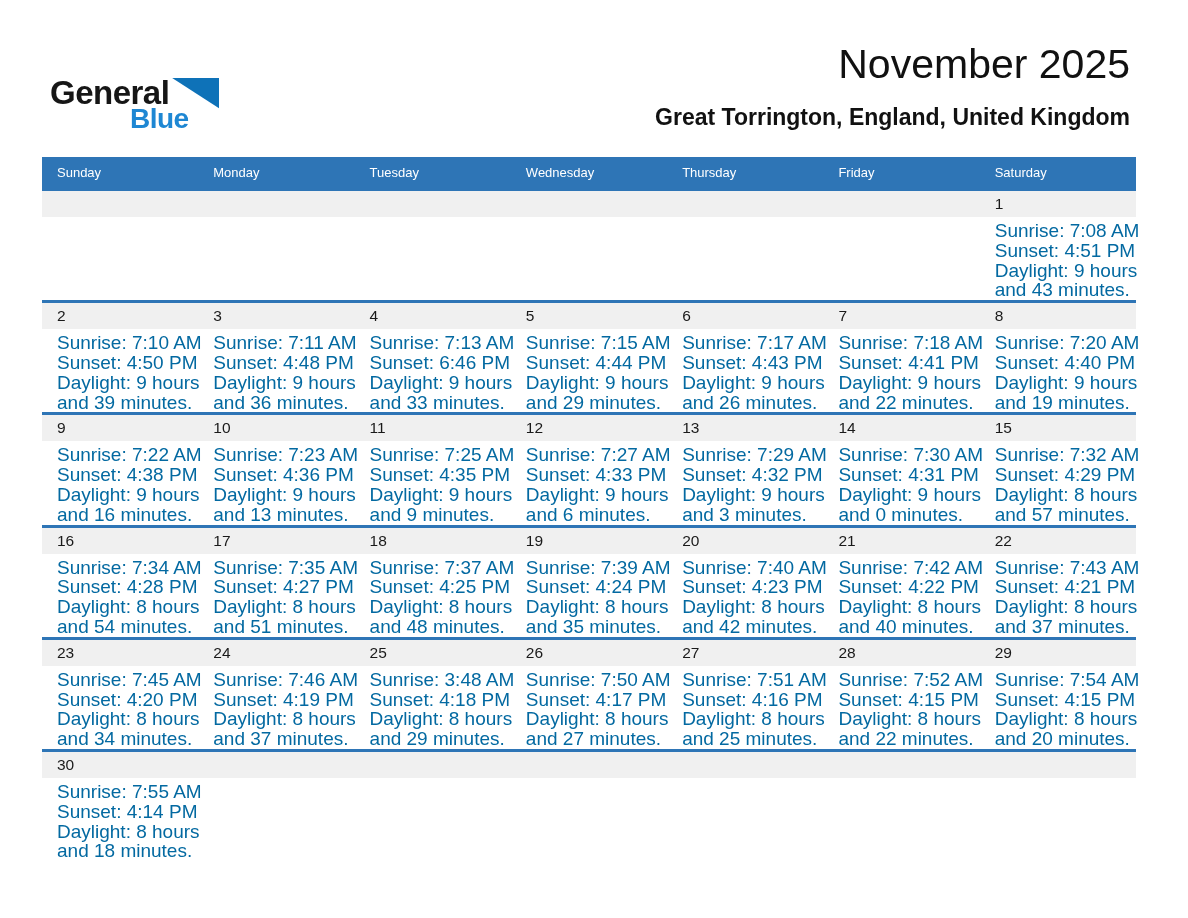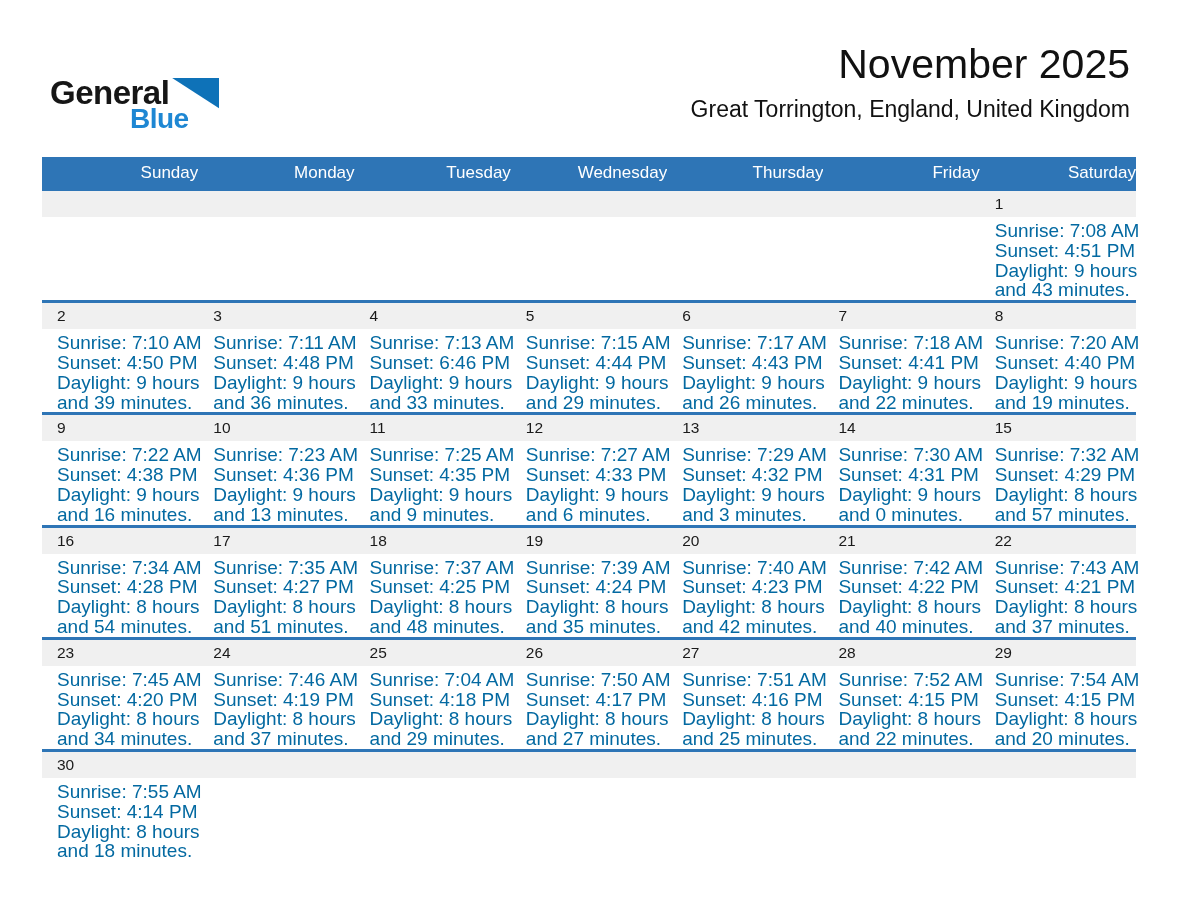--- a/index.html
+++ b/index.html
@@ -31,31 +31,31 @@
     clip-path: polygon(0 0, 100% 0, 100% 100%);
   }
   .logo-blue {
     font-size: 28px; font-weight: 600; color: var(--logo-blue); letter-spacing: -0.5px;
     line-height: 1; margin-left: 80px; margin-top: -4px;
   }
 
   
   .title-block { position: absolute; top: 42px; right: 58px; text-align: right; }
   .page-title { font-size: 41px; font-weight: 400; color: #111111; line-height: 1.1; }
-  .page-subtitle { font-size: 23px; font-weight: 400; color: #111111; margin-top: 9px; }
+  .page-subtitle { font-size: 23px; font-weight: 700; color: #111111; margin-top: 17px; }
 
   
   .calendar { position: absolute; left: 42px; top: 157px; width: 1094px; }
   .weekday-row {
     display: grid; grid-template-columns: repeat(7, 1fr);
     background: var(--accent); height: 31px; align-items: center;
   }
   .weekday-label {
-    color: #ffffff; font-size: 17px; font-weight: 400; padding-left: 15px;
-    white-space: nowrap; overflow: hidden; text-align: right;
+    color: #ffffff; font-size: 13px; font-weight: 400; padding-left: 15px;
+    white-space: nowrap; overflow: hidden;
   }
   .week {
     border-top: 3px solid var(--accent);
     display: grid; grid-template-columns: repeat(7, 1fr);
     min-height: 106px;
   }
   .cell { min-width: 0; }
   .daynum {
     height: 26px; background: var(--daynum-bg);
     font-size: 15.5px; color: #1a1a1a;
@@ -333,21 +333,21 @@
           <div class="details">
             <div>Sunrise: 7:46 AM</div>
             <div>Sunset: 4:19 PM</div>
             <div>Daylight: 8 hours</div>
             <div>and 37 minutes.</div>
           </div>
         </div>
         <div class="cell">
           <div class="daynum">25</div>
           <div class="details">
-            <div>Sunrise: 7:04 AM</div>
+            <div>Sunrise: 3:48 AM</div>
             <div>Sunset: 4:18 PM</div>
             <div>Daylight: 8 hours</div>
             <div>and 29 minutes.</div>
           </div>
         </div>
         <div class="cell">
           <div class="daynum">26</div>
           <div class="details">
             <div>Sunrise: 7:50 AM</div>
             <div>Sunset: 4:17 PM</div>

